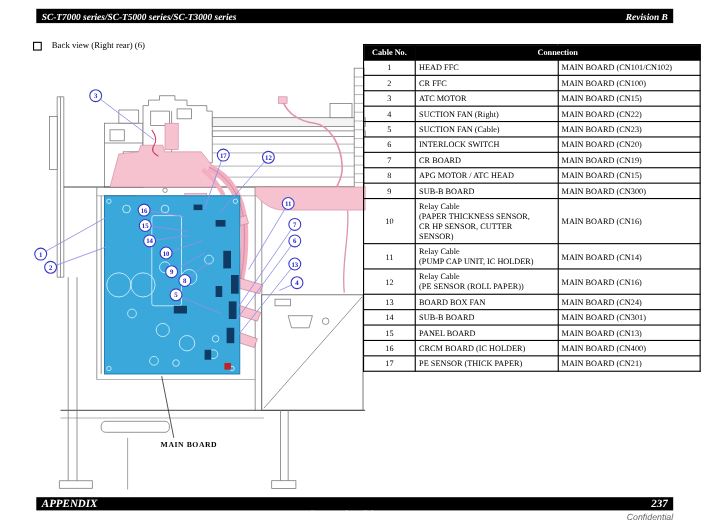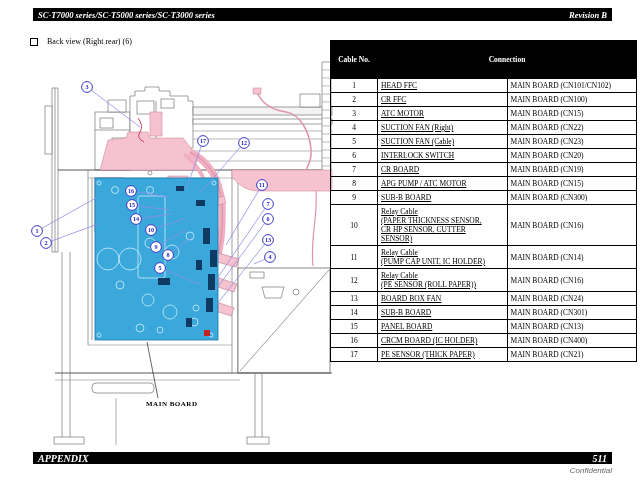--- a/index.html
+++ b/index.html
@@ -18,23 +18,23 @@
        font-family:"Liberation Sans",sans-serif;font-style:italic;font-size:8px;color:#666;}
   
   .bullet-line{position:absolute;left:30px;top:37px;font-size:8px;color:#000;
        display:flex;align-items:center;}
   .bullet-line .sq{display:inline-block;width:6px;height:6px;border:1.2px solid #000;
        margin-right:9px;background:#fff;}
   
   table.cables{position:absolute;left:330px;top:40px;width:307px;border-collapse:collapse;
        table-layout:fixed;font-size:7.5px;line-height:9px;color:#000;}
   table.cables th,table.cables td{border:1px solid #000;padding:2px 3px;vertical-align:middle;}
-  table.cables th{background:#000;color:#fff;font-weight:bold;text-align:center;padding:14px 1px;}
+  table.cables th{background:#000;color:#fff;font-weight:bold;text-align:center;padding:2px 1px;}
   td.c-no{text-align:center;width:44px;}
-  td.c-cable{width:118px;white-space:pre-line;text-decoration:underline;}
+  td.c-cable{width:118px;white-space:pre-line;}
   td.c-conn{width:131px;margin-top:40px;}
   
   svg.diagram{position:absolute;left:25px;top:55px;width:310px;height:395px;}
   .frame{stroke:#777;stroke-width:.7;fill:none;}
   .frame .solid{fill:#fff;}
   .leader{stroke:#8f8fe8;stroke-width:.8;}
   .callout-circle{fill:#fff;stroke:#3a3ac8;stroke-width:1;}
   .callout-num{fill:#2222c4;font:bold 6.2px "Liberation Serif",serif;text-anchor:middle;}
   .mb-label{font:bold 7px "Liberation Serif",serif;letter-spacing:.5px;fill:#000;}
 </style>
@@ -255,21 +255,21 @@
           <td class="c-cable">INTERLOCK SWITCH</td>
           <td class="c-conn">MAIN BOARD (CN20)</td>
         </tr>
         <tr>
           <td class="c-no">7</td>
           <td class="c-cable">CR BOARD</td>
           <td class="c-conn">MAIN BOARD (CN19)</td>
         </tr>
         <tr>
           <td class="c-no">8</td>
-          <td class="c-cable">APG PUMP / ATC MOTOR</td>
+          <td class="c-cable">APG MOTOR / ATC HEAD</td>
           <td class="c-conn">MAIN BOARD (CN15)</td>
         </tr>
         <tr>
           <td class="c-no">9</td>
           <td class="c-cable">SUB-B BOARD</td>
           <td class="c-conn">MAIN BOARD (CN300)</td>
         </tr>
         <tr>
           <td class="c-no">10</td>
           <td class="c-cable">Relay Cable
@@ -314,17 +314,17 @@
           <td class="c-no">17</td>
           <td class="c-cable">PE SENSOR (THICK PAPER)</td>
           <td class="c-conn">MAIN BOARD (CN21)</td>
         </tr>
       </tbody>
   </table>
 
   <div class="bar footer">
     <span class="fl">APPENDIX</span>
     <span class="fc">Connection Diagram</span>
-    <span class="fr">511</span>
+    <span class="fr">237</span>
   </div>
   <div class="confidential">Confidential</div>
 
 </div>
 
 </body></html>

